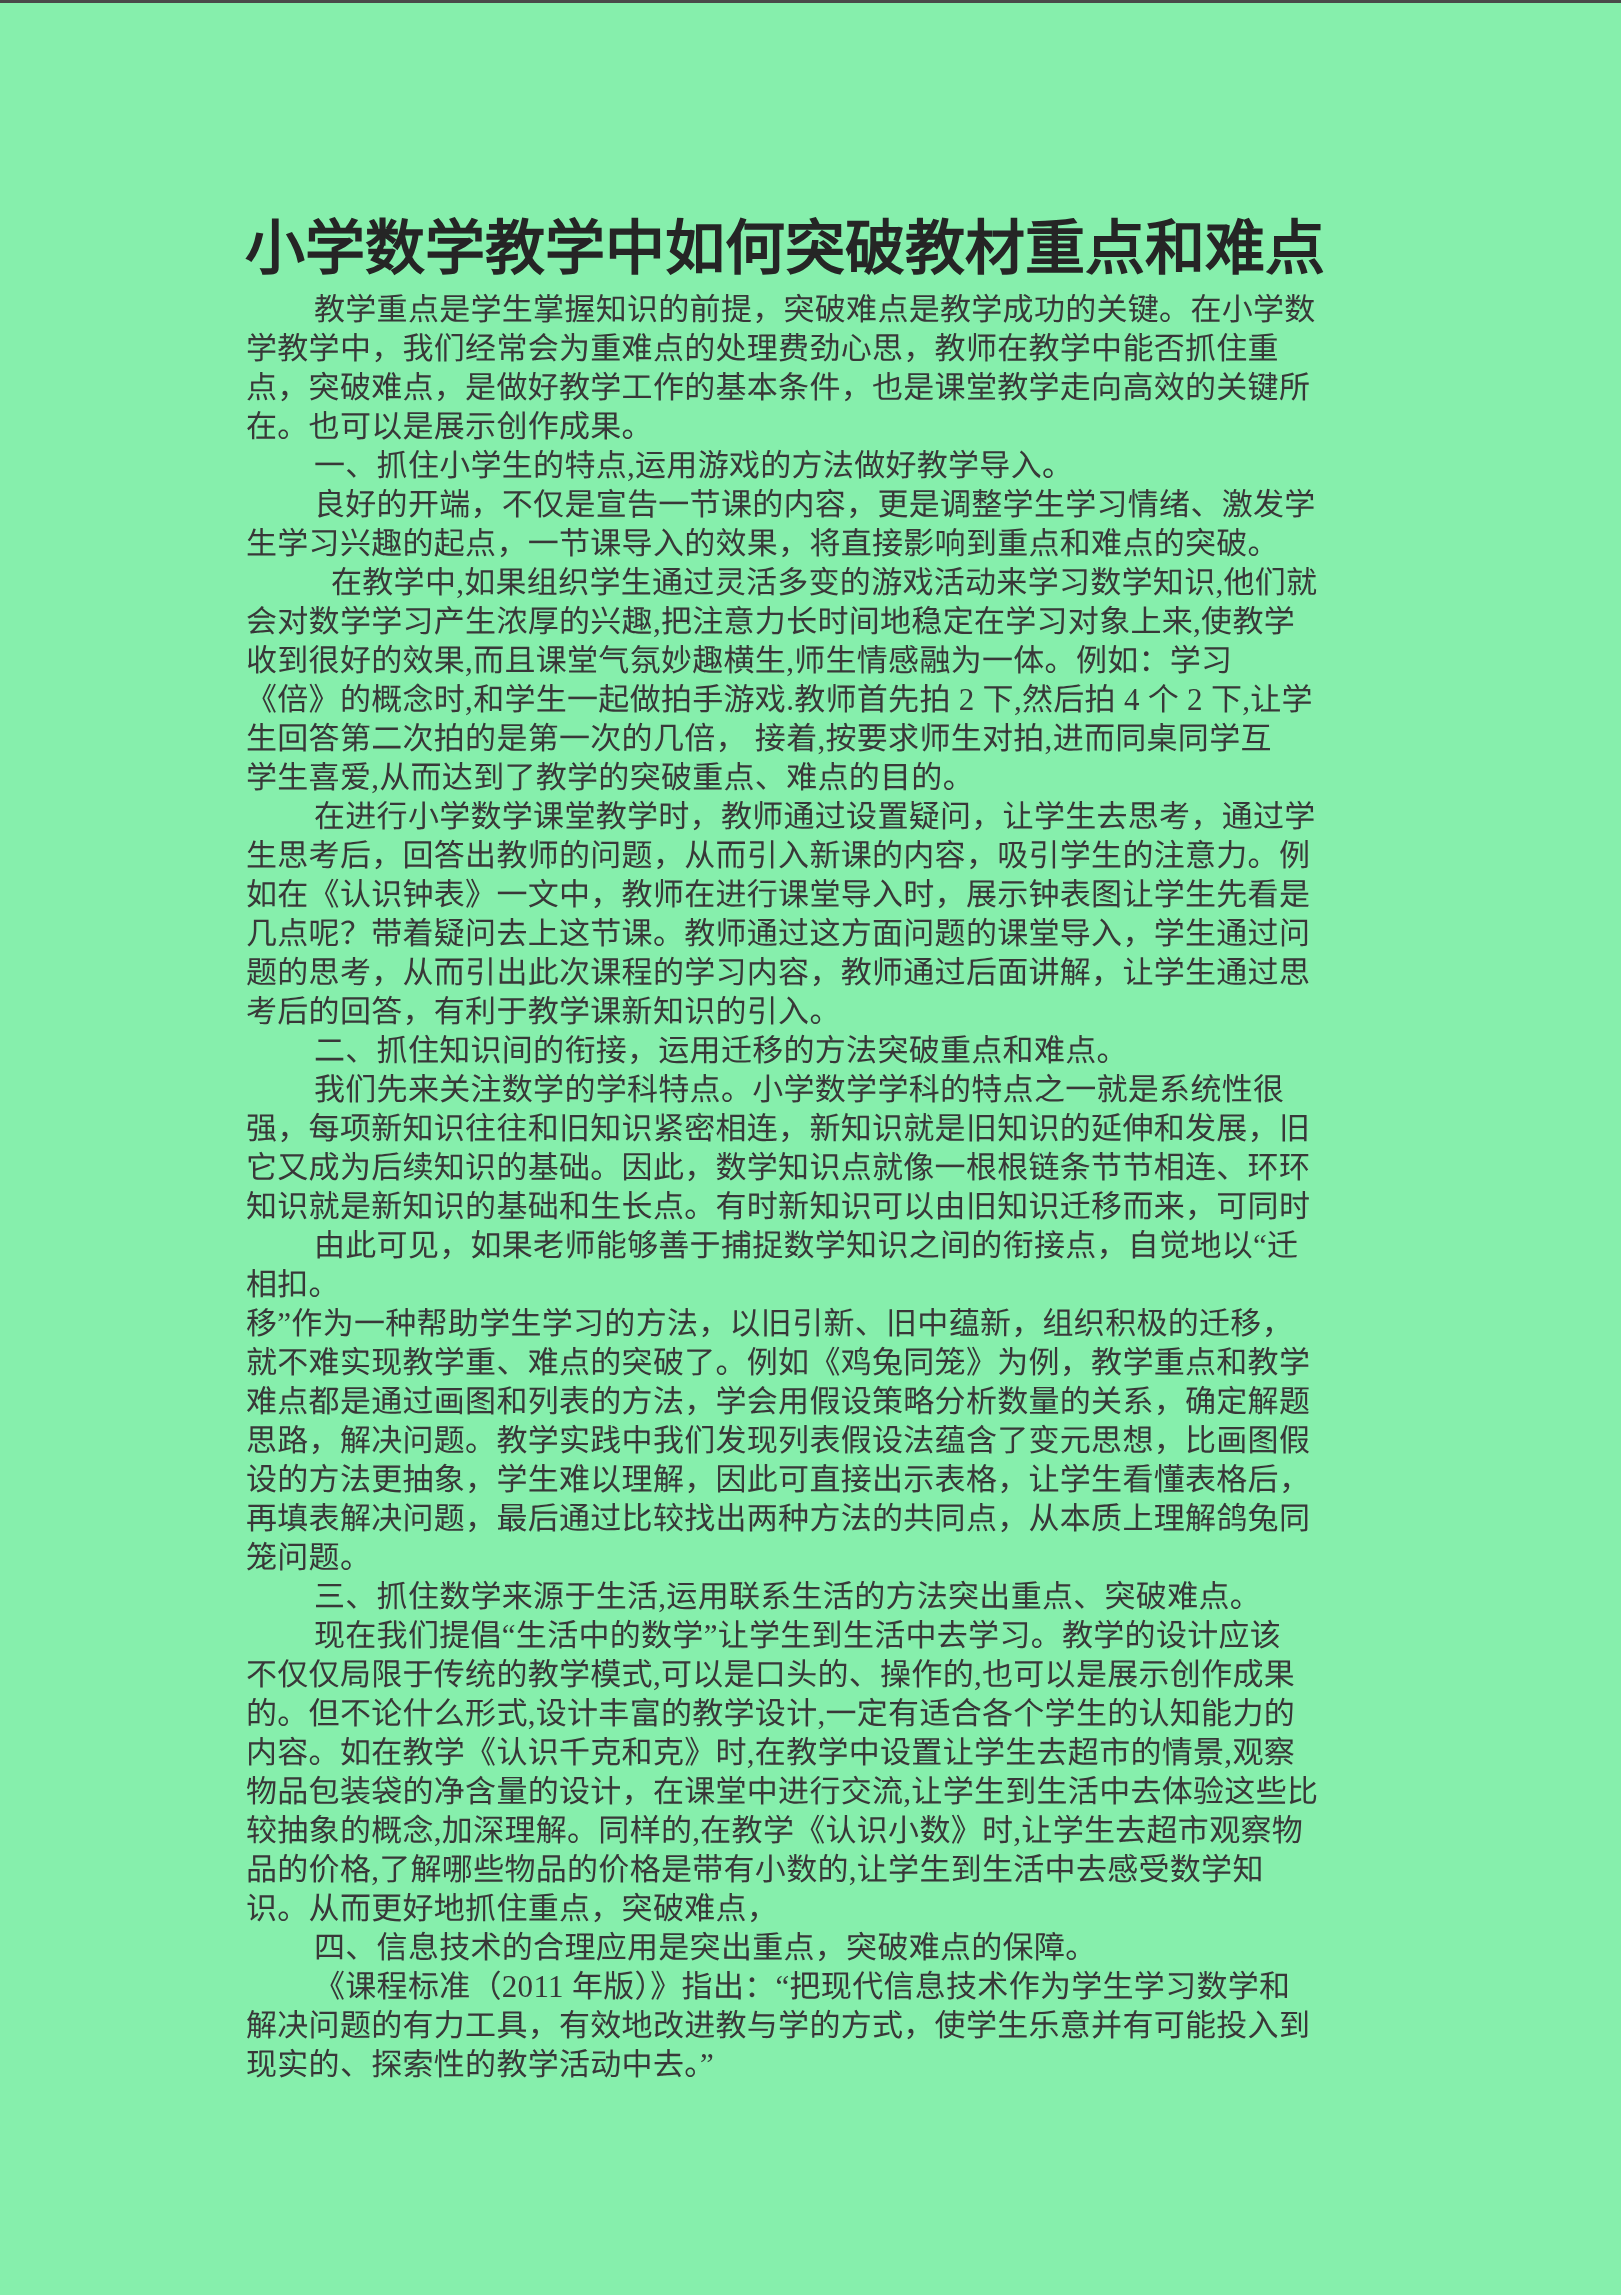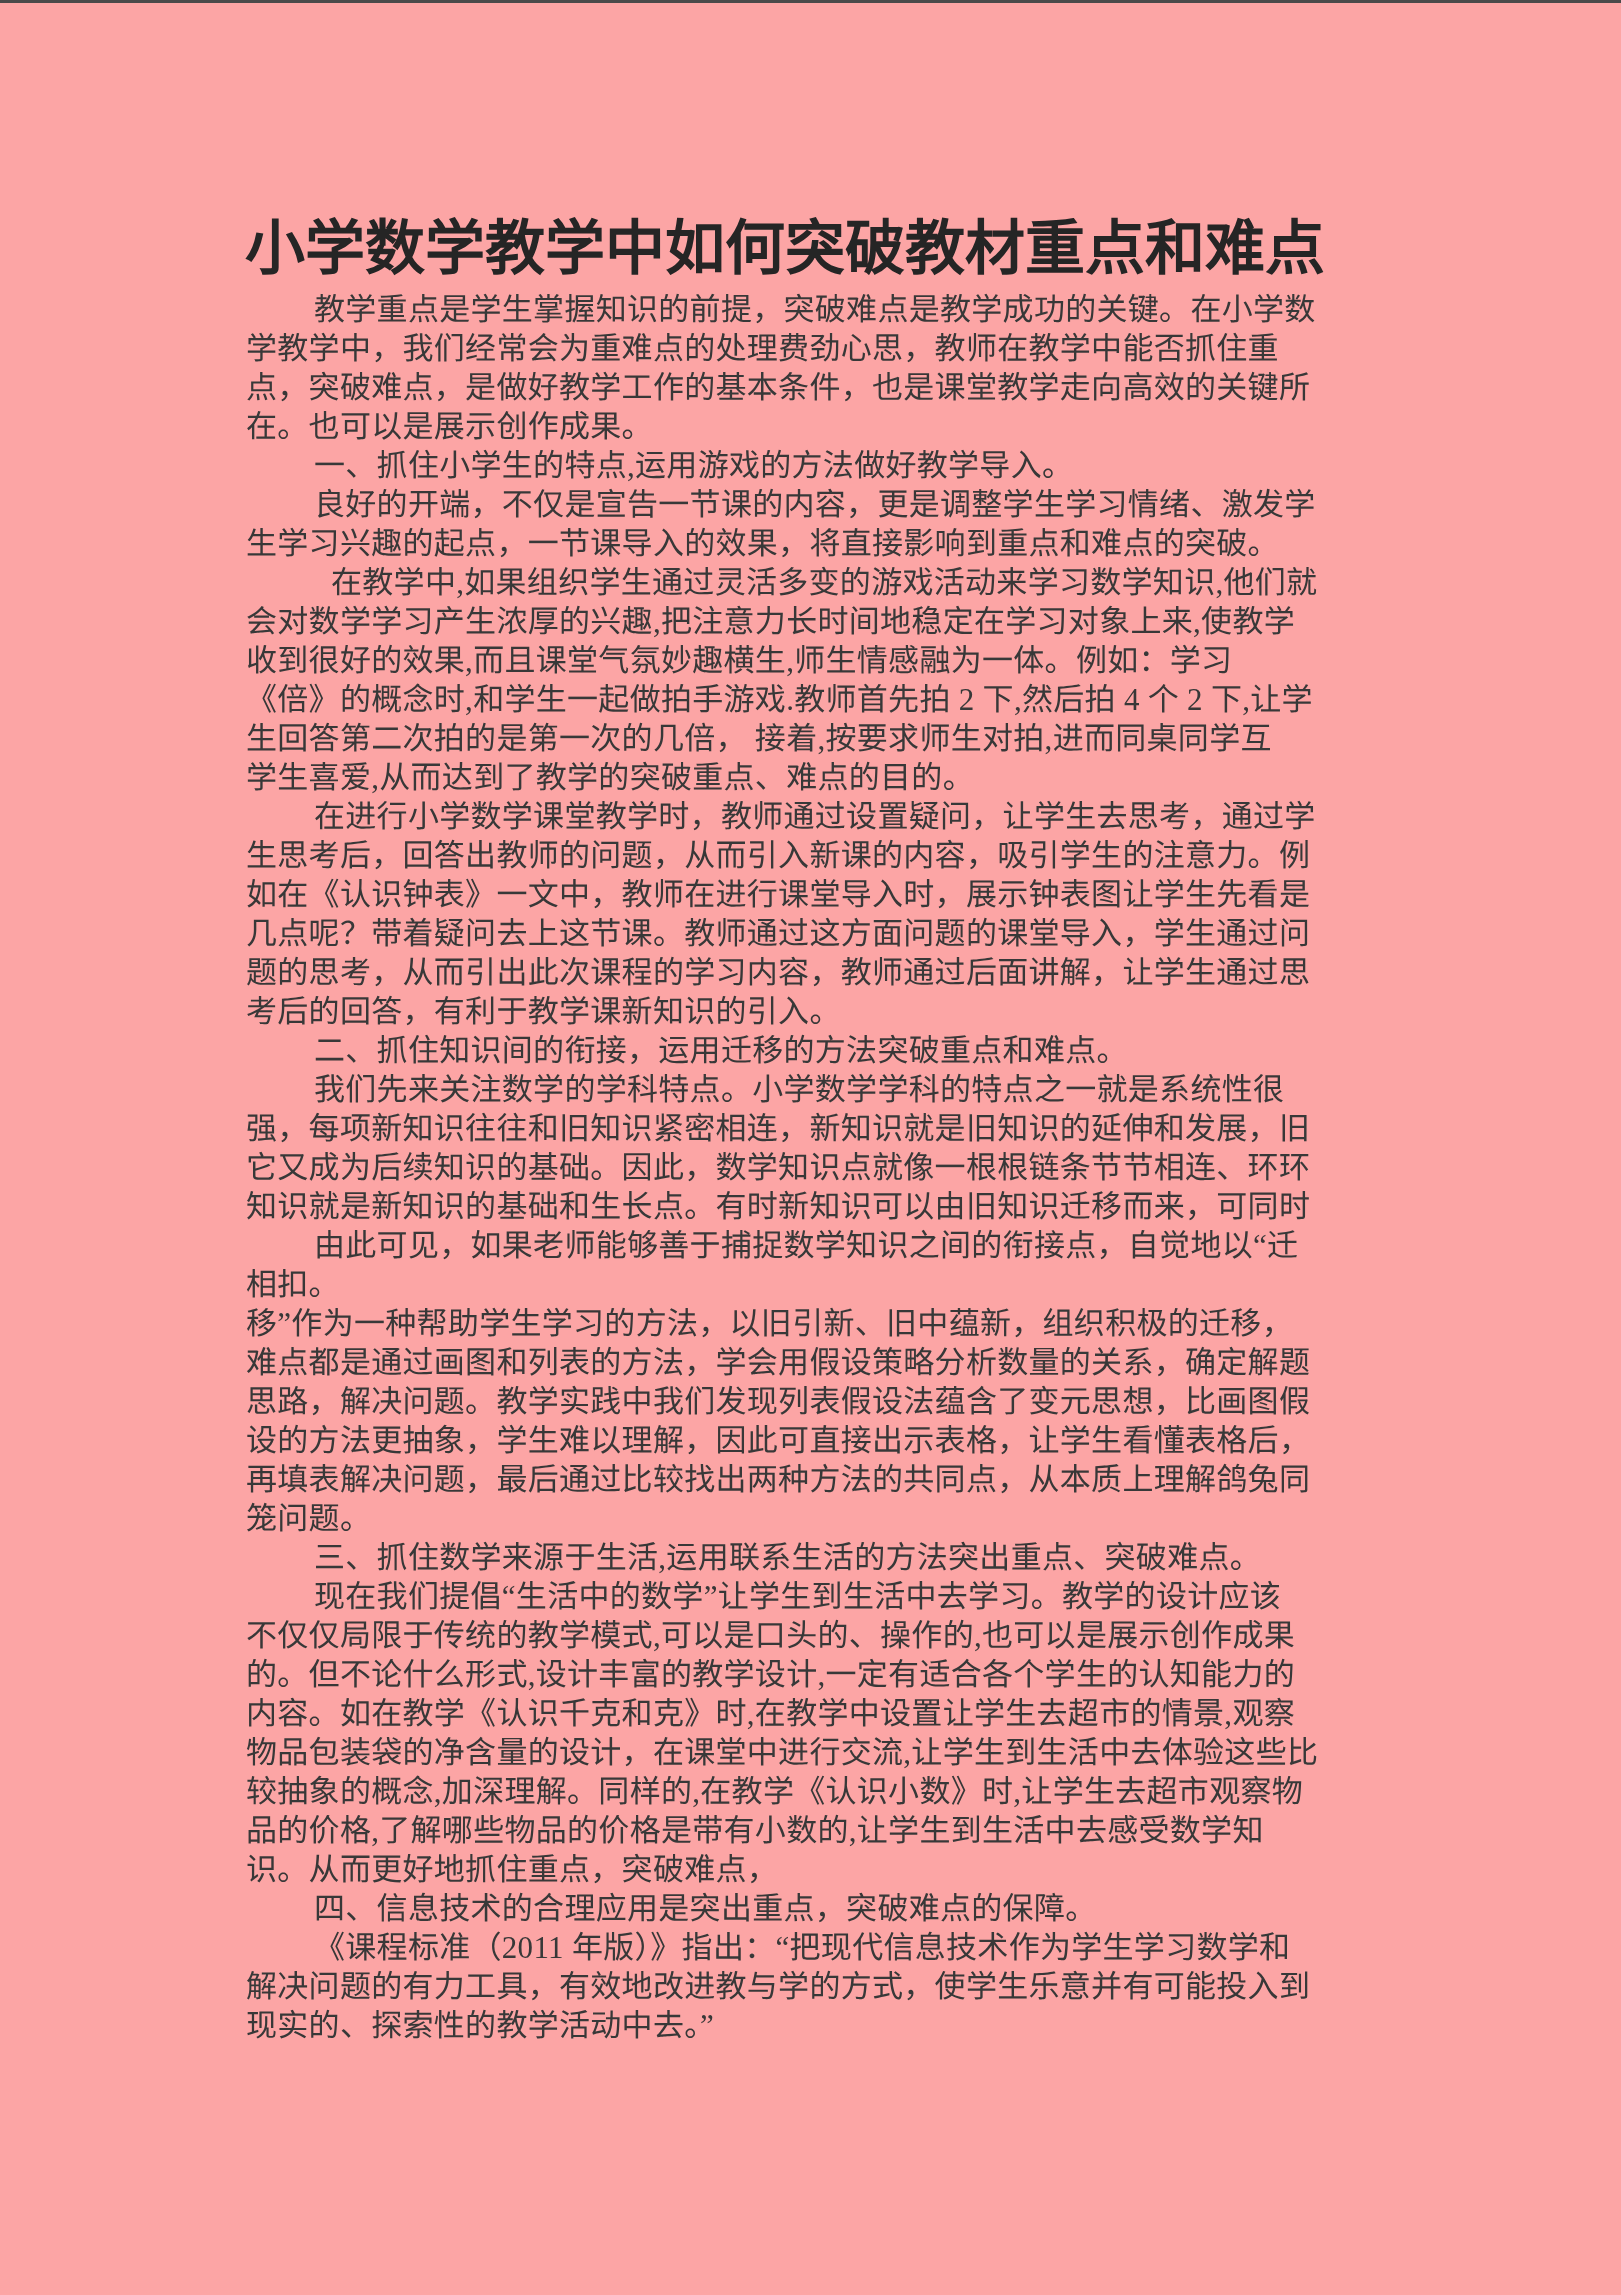--- a/index.html
+++ b/index.html
@@ -55,21 +55,21 @@
     white-space: nowrap;
     letter-spacing: 0.3px;
   }
   .ind0 { padding-left: 0; }
   .ind1 { padding-left: 68px; }
   .ind2 { padding-left: 85px; }
 </style>
 </head>
 <body>
 
-<div class="page" style="background: #fca5a5;">
+<div class="page" style="background: #86efac;">
   <div class="top-edge" style="background: rgb(74, 74, 74);"></div>
   <h1 class="doc-title" style="color: rgb(37, 37, 37);">小学数学教学中如何突破教材重点和难点</h1>
   <div class="doc-body" style="color: rgb(56, 56, 56);">
       <div class="line ind1">教学重点是学生掌握知识的前提，突破难点是教学成功的关键。在小学数</div>
       <div class="line ind0">学教学中，我们经常会为重难点的处理费劲心思，教师在教学中能否抓住重</div>
       <div class="line ind0">点，突破难点，是做好教学工作的基本条件，也是课堂教学走向高效的关键所</div>
       <div class="line ind0">在。也可以是展示创作成果。</div>
       <div class="line ind1">一、抓住小学生的特点,运用游戏的方法做好教学导入。</div>
       <div class="line ind1">良好的开端，不仅是宣告一节课的内容，更是调整学生学习情绪、激发学</div>
       <div class="line ind0">生学习兴趣的起点，一节课导入的效果，将直接影响到重点和难点的突破。</div>
@@ -86,20 +86,21 @@
       <div class="line ind0">题的思考，从而引出此次课程的学习内容，教师通过后面讲解，让学生通过思</div>
       <div class="line ind0">考后的回答，有利于教学课新知识的引入。</div>
       <div class="line ind1">二、抓住知识间的衔接，运用迁移的方法突破重点和难点。</div>
       <div class="line ind1">我们先来关注数学的学科特点。小学数学学科的特点之一就是系统性很</div>
       <div class="line ind0">强，每项新知识往往和旧知识紧密相连，新知识就是旧知识的延伸和发展，旧</div>
       <div class="line ind0">它又成为后续知识的基础。因此，数学知识点就像一根根链条节节相连、环环</div>
       <div class="line ind0">知识就是新知识的基础和生长点。有时新知识可以由旧知识迁移而来，可同时</div>
       <div class="line ind1">由此可见，如果老师能够善于捕捉数学知识之间的衔接点，自觉地以“迁</div>
       <div class="line ind0">相扣。</div>
       <div class="line ind0">移”作为一种帮助学生学习的方法，以旧引新、旧中蕴新，组织积极的迁移，</div>
+      <div class="line ind0">就不难实现教学重、难点的突破了。例如《鸡兔同笼》为例，教学重点和教学</div>
       <div class="line ind0">难点都是通过画图和列表的方法，学会用假设策略分析数量的关系，确定解题</div>
       <div class="line ind0">思路，解决问题。教学实践中我们发现列表假设法蕴含了变元思想，比画图假</div>
       <div class="line ind0">设的方法更抽象，学生难以理解，因此可直接出示表格，让学生看懂表格后，</div>
       <div class="line ind0">再填表解决问题，最后通过比较找出两种方法的共同点，从本质上理解鸽兔同</div>
       <div class="line ind0">笼问题。</div>
       <div class="line ind1">三、抓住数学来源于生活,运用联系生活的方法突出重点、突破难点。</div>
       <div class="line ind1">现在我们提倡“生活中的数学”让学生到生活中去学习。教学的设计应该</div>
       <div class="line ind0">不仅仅局限于传统的教学模式,可以是口头的、操作的,也可以是展示创作成果</div>
       <div class="line ind0">的。但不论什么形式,设计丰富的教学设计,一定有适合各个学生的认知能力的</div>
       <div class="line ind0">内容。如在教学《认识千克和克》时,在教学中设置让学生去超市的情景,观察</div>

